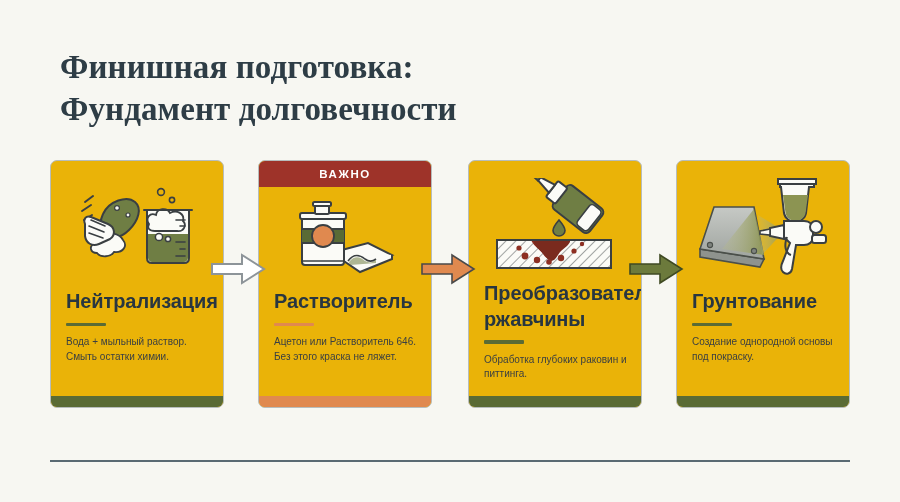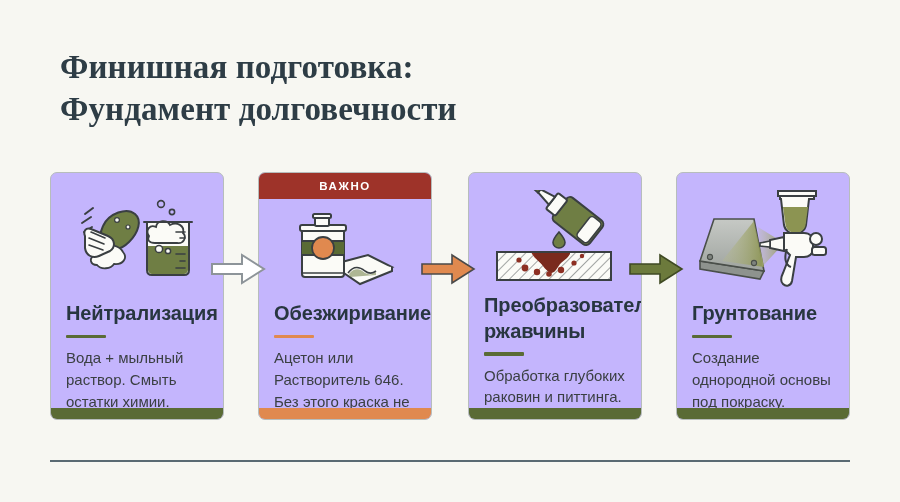--- a/index.html
+++ b/index.html
@@ -37,23 +37,23 @@
   
   .cards {
     position: absolute;
     left: 50px;
     top: 160px;
     width: 800px;
     height: 248px;
   }
   .card {
     position: absolute;
-    top: 12px;
+    top: 0;
     height: 248px;
-    background: #c4b5fd;
+    background: #eab308;
     border: 1px solid #b7bdbc;
     border-radius: 7px;
     box-sizing: border-box;
     overflow: hidden;
   }
   .card.c1 { left: 0px;   width: 174px; }
   .card.c2 { left: 208px; width: 174px; }
   .card.c3 { left: 418px; width: 174px; }
   .card.c4 { left: 626px; width: 174px; }
 
@@ -100,21 +100,21 @@
     line-height: 1.28;
     letter-spacing: -0.1px;
   }
   .accent {
     width: 40px;
     height: 3.5px;
     margin: 8px 0 9px 0;
     border-radius: 1px;
   }
   .card-body {
-    font-size: 15px;
+    font-size: 10px;
     line-height: 1.45;
     color: #3a3f42;
   }
 
   
   .arrow {
     position: absolute;
     top: 252px;
     width: 56px;
     height: 34px;
@@ -216,21 +216,21 @@
 
           <rect x="16" y="30" width="42" height="14" fill="#5a6b35"></rect>
           <path d="M16 30 L58 30 M16 44 L58 44" stroke="#3a3f42" stroke-width="2"></path>
 
           <circle cx="37" cy="37" r="11" fill="#e0894f" stroke="#3a3f42" stroke-width="1.8"></circle>
 
           <path d="M16 62 L58 62" stroke="#3a3f42" stroke-width="1.6"></path>
         </svg>
       </div>
       <div class="text-area">
-        <div class="card-head">Обезжиривание</div>
+        <div class="card-head">Растворитель</div>
         <div class="accent" style="background:#e0894f"></div>
         <div class="card-body">Ацетон или Растворитель 646. Без этого краска не ляжет.</div>
       </div>
       <div class="bottombar" style="background:#e0894f"></div>
     </div>
 
     <div class="card c3">
       <div class="icon-area">
         <svg width="132" height="96" viewBox="0 0 132 96">
 

